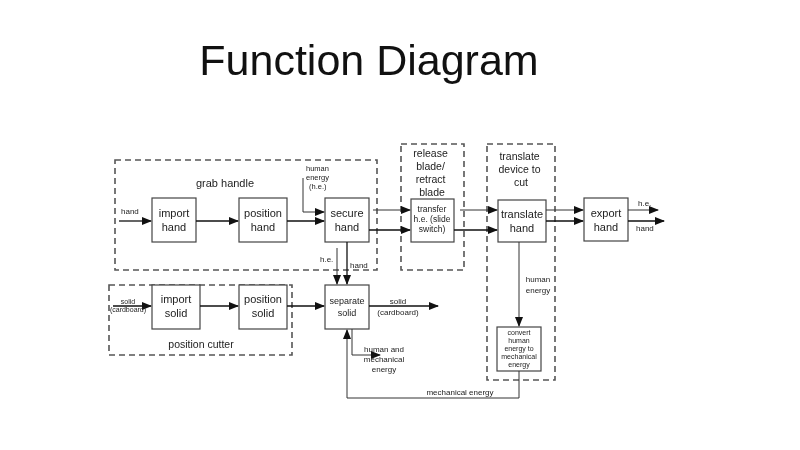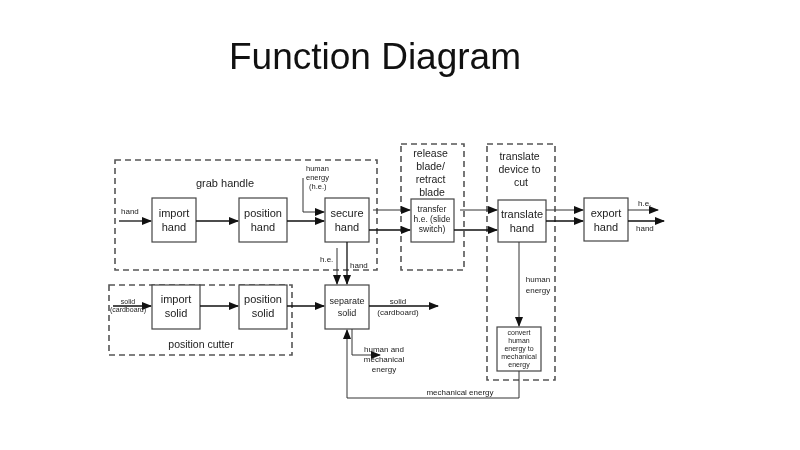--- a/index.html
+++ b/index.html
@@ -1,17 +1,17 @@
 <!DOCTYPE html>
 <html><head>
 <meta charset="utf-8">
 <style>
   html, body { margin:0; padding:0; background:#ffffff; }
   body { width:800px; height:450px; position:relative; overflow:hidden; font-family:"Liberation Sans", sans-serif; }
-  .title { position:absolute; left:15px; width:720px; top:36px; text-align:center; font-size:37px; color:#111; }
+  .title { position:absolute; left:9px; width:720px; top:36px; text-align:center; font-size:43px; color:#111; }
   svg { position:absolute; left:0; top:0; }
   svg text { font-family:"Liberation Sans", sans-serif; fill:#222; }
   .grp { fill:none; stroke:#555; stroke-width:1.6; stroke-dasharray:6,4; }
   .box { fill:#fff; stroke:#444; stroke-width:1.2; }
   .ln { stroke:#111; stroke-width:1.3; fill:none; }
   .thin { stroke:#333; stroke-width:1; fill:none; }
 </style>
 </head>
 <body>
 

